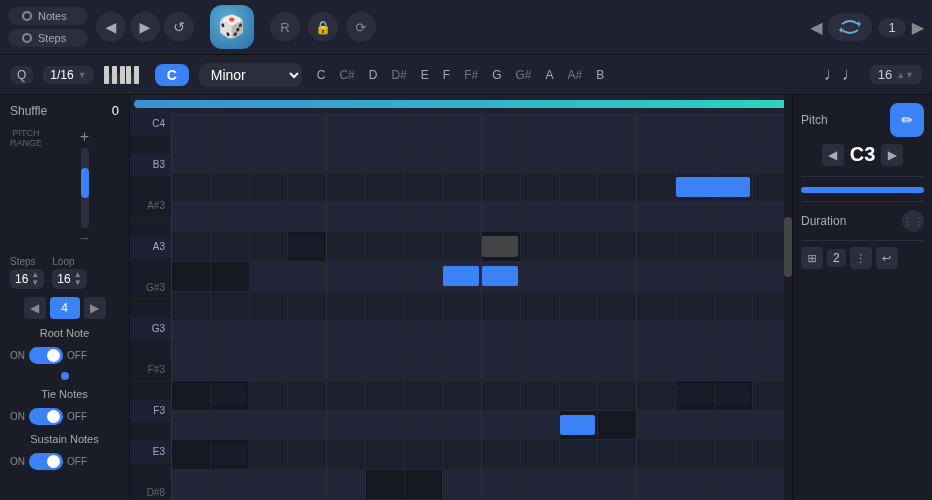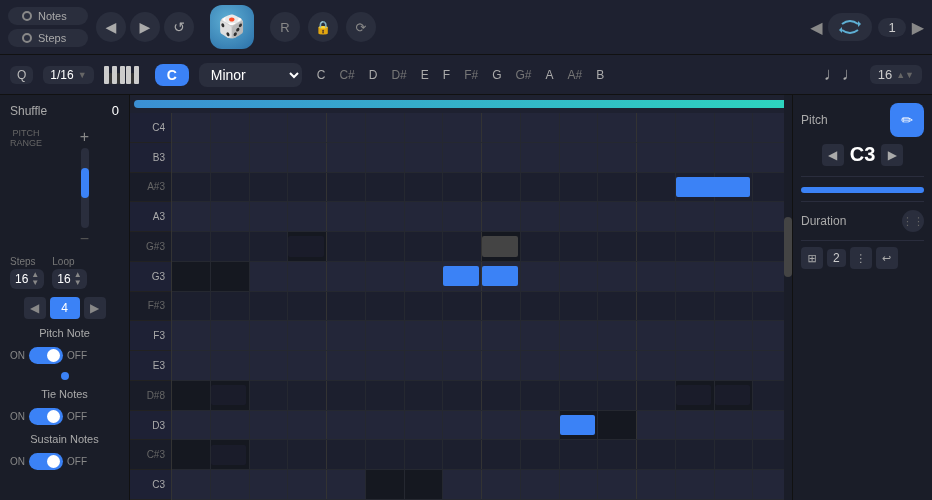--- a/index.html
+++ b/index.html
@@ -368,20 +368,21 @@
       flex: 1;
       overflow: hidden;
     }
     .note-labels {
       width: 42px;
       background: #1a1d28;
       display: flex;
       flex-direction: column;
       border-right: 1px solid #333;
       flex-shrink: 0;
+      gap: 19px;
     }
     .note-label {
       flex: 1;
       display: flex;
       align-items: center;
       justify-content: flex-end;
       padding-right: 6px;
       font-size: 10px;
       color: #888;
       border-bottom: 1px solid #222;
@@ -687,21 +688,21 @@
         </div>
       </div>
     </div>
 
     <div class="nav-row">
       <button class="nav-small-btn">◀</button>
       <div class="nav-val">4</div>
       <button class="nav-small-btn">▶</button>
     </div>
 
-    <div class="root-note-label">Pitch Note</div>
+    <div class="root-note-label">Root Note</div>
 
     <div class="on-off-row">
       <span>ON</span>
       <div class="toggle"></div>
       <span>OFF</span>
     </div>
 
     <div class="dot-indicator"></div>
 
     <div class="section-label">Tie Notes</div>

